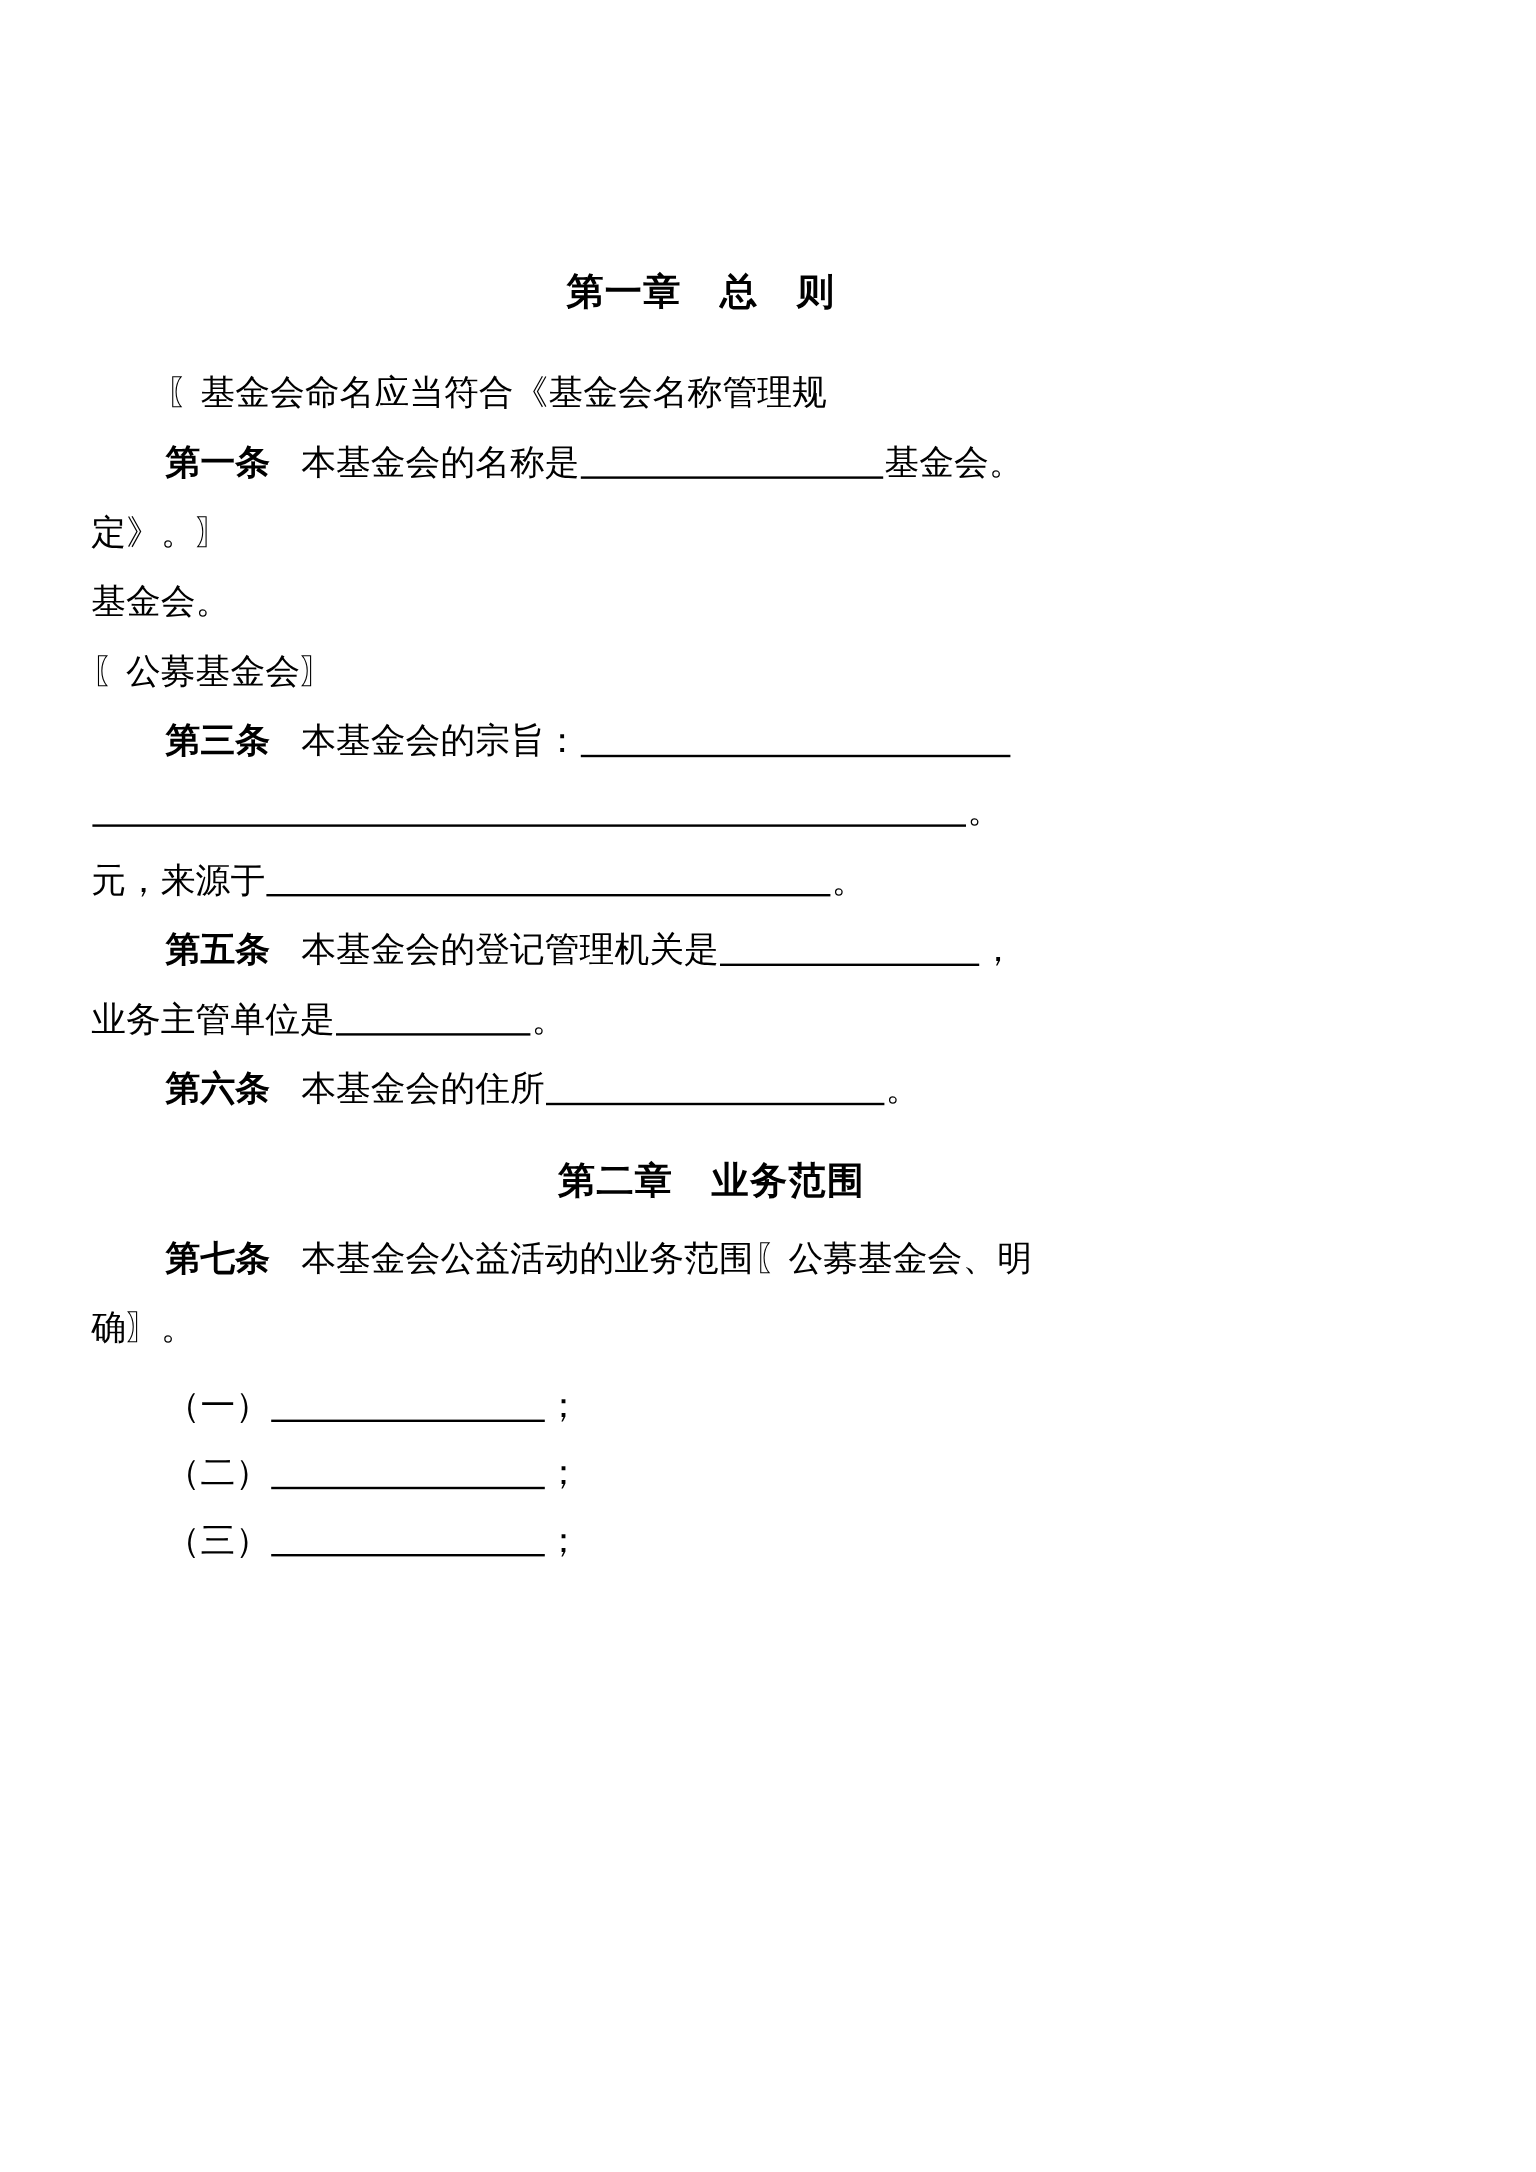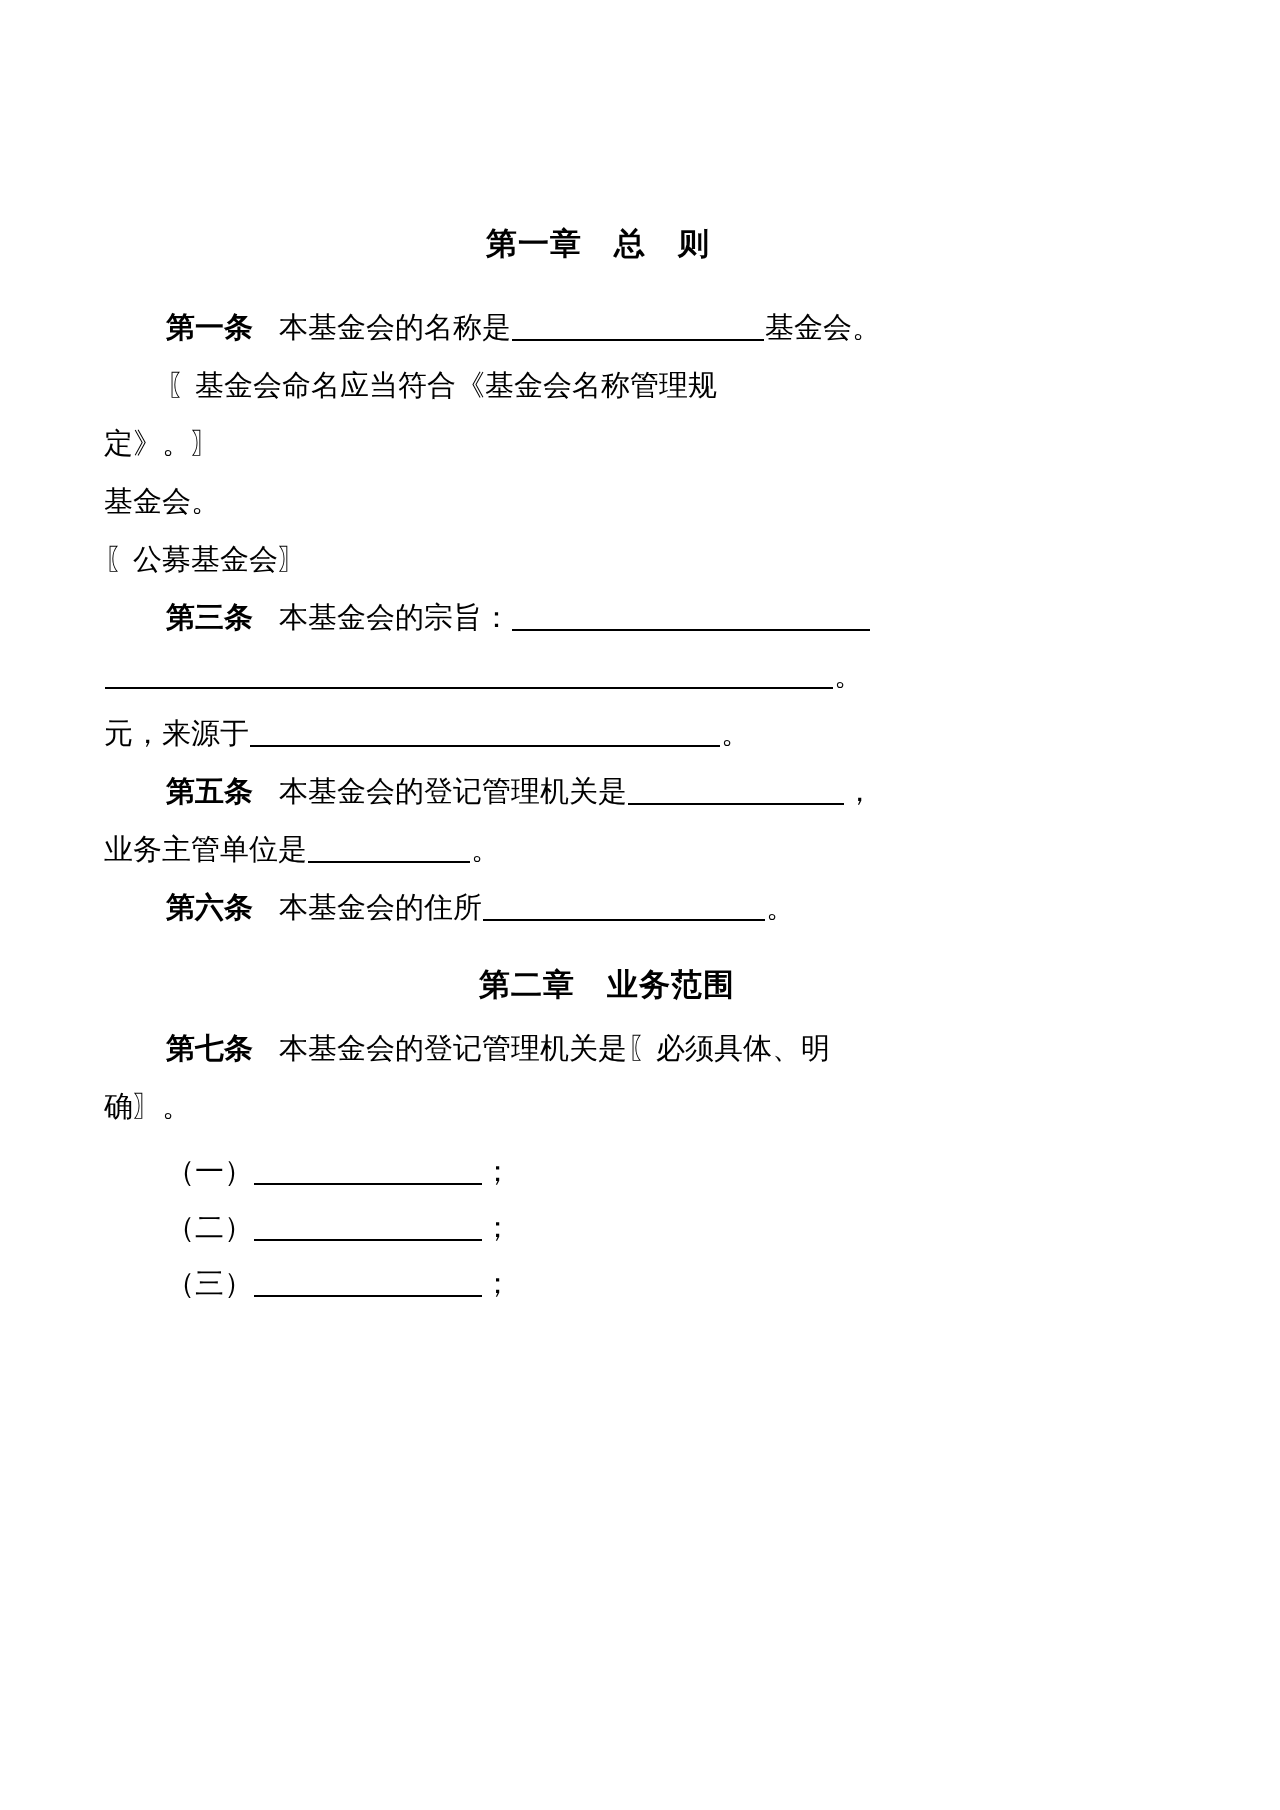--- a/index.html
+++ b/index.html
@@ -14,21 +14,21 @@
     color: #000000;
     -webkit-font-smoothing: antialiased;
   }
 
   .page {
     position: relative;
     width: 1280px;
     height: 1810px;
     background: #ffffff;
     box-sizing: border-box;
-    padding: 225px 160px 0 104px;
+    padding: 225px 160px 0 76px;
   }
 
   
   .chapter-heading {
     text-align: center;
     font-family: "DejaVu Sans", "Liberation Sans", sans-serif;
     font-size: 31px;
     font-weight: 700;
     letter-spacing: 1px;
     line-height: 1.2;
@@ -86,42 +86,42 @@
 
   .spacer-lines { height: 8px; }
 </style>
 </head>
 <body>
 
 <div class="page">
 
   <h1 class="chapter-heading chapter-1">第一章　总　则</h1>
 
+  <p class="para indent">〖基金会命名应当符合《基金会名称管理规</p>
+
   <p class="para indent"><span class="art-label">第一条</span><span class="gap-sm"></span><span>本基金会的名称是</span><span class="blank b-name"></span><span>基金会。</span></p>
-
-  <p class="para indent">〖基金会命名应当符合《基金会名称管理规</p>
   <p class="para">定》。〗</p>
 
   <p class="para">基金会。</p>
 
   <p class="para">〖公募基金会〗</p>
 
   <p class="para indent"><span class="art-label">第三条</span><span class="gap-sm"></span><span>本基金会的宗旨：</span><span class="blank b-purpose-1"></span></p>
   <p class="para"><span class="blank b-purpose-2"></span><span>。</span></p>
 
   <p class="para"><span>元，来源于</span><span class="blank b-source"></span><span>。</span></p>
 
   <p class="para indent"><span class="art-label">第五条</span><span class="gap-sm"></span><span>本基金会的登记管理机关是</span><span class="blank b-reg"></span><span>，</span></p>
   <p class="para"><span>业务主管单位是</span><span class="blank b-super"></span><span>。</span></p>
 
   <p class="para indent"><span class="art-label">第六条</span><span class="gap-sm"></span><span>本基金会的住所</span><span class="blank b-addr"></span><span>。</span></p>
 
   <h1 class="chapter-heading chapter-2">第二章　业务范围</h1>
 
-  <p class="para indent"><span class="art-label">第七条</span><span class="gap-sm"></span><span>本基金会的登记管理机关是〖必须具体、明</span></p>
+  <p class="para indent"><span class="art-label">第七条</span><span class="gap-sm"></span><span>本基金会公益活动的业务范围〖公募基金会、明</span></p>
   <p class="para">确〗。</p>
 
   <div class="spacer-lines"></div>
 
   <p class="sub-item"><span>（一）</span><span class="blank b-item"></span><span>；</span></p>
 
   <p class="sub-item"><span>（二）</span><span class="blank b-item"></span><span>；</span></p>
 
   <p class="sub-item"><span>（三）</span><span class="blank b-item"></span><span>；</span></p>
 

